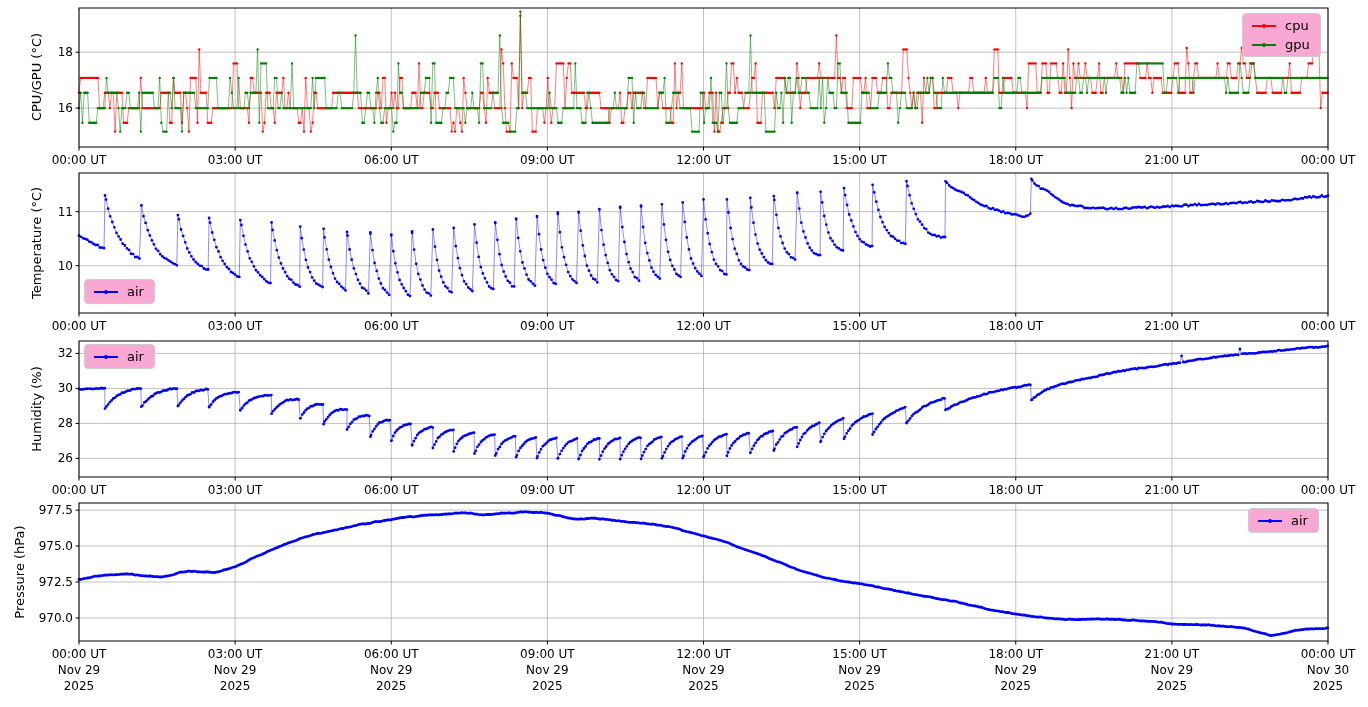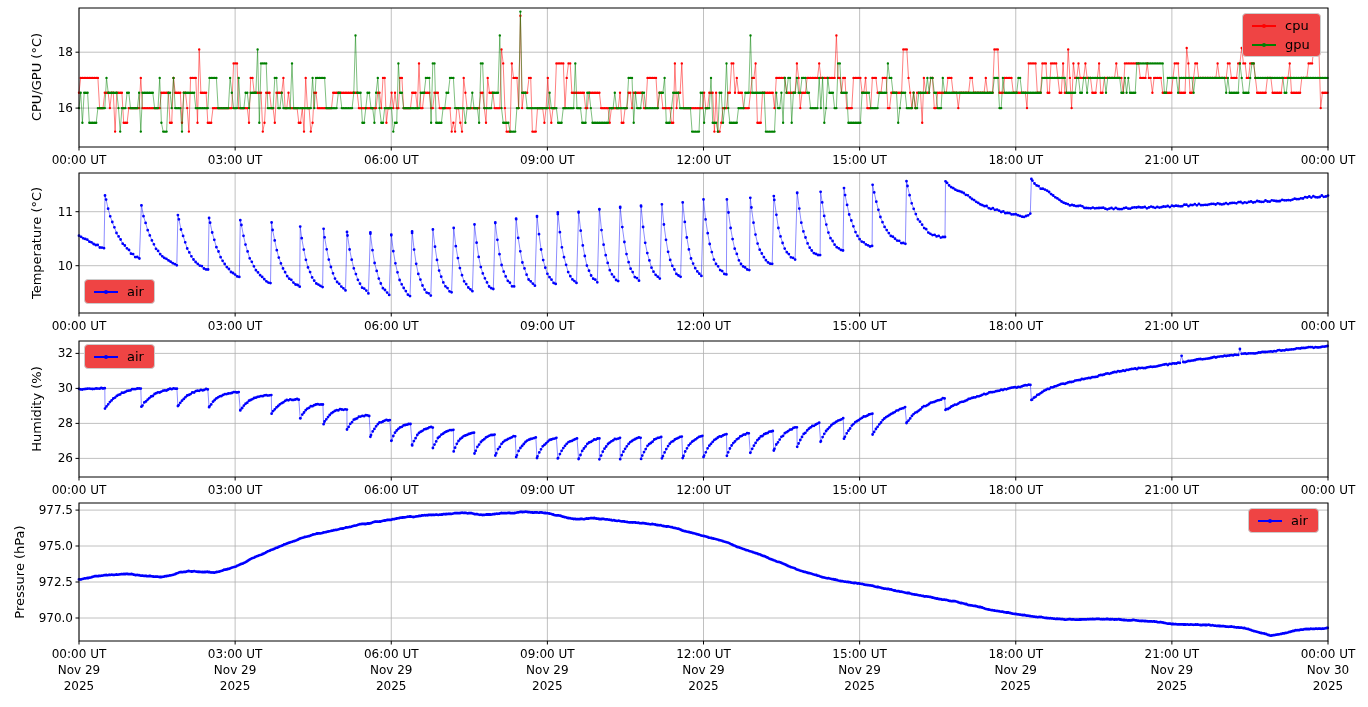--- a/index.html
+++ b/index.html
@@ -2,21 +2,21 @@
 <html><head>
 <meta charset="utf-8">
 <style>
   html,body{margin:0;padding:0;background:#fff;}
   #fig{position:relative;width:1368px;height:707px;background:#ffffff;
        font-family:"DejaVu Sans",sans-serif;overflow:hidden;}
   #chart-svg{position:absolute;left:0;top:0;}
   svg text{font-family:"DejaVu Sans",sans-serif;fill:#000;}
   .ylab{position:absolute;font-size:13px;color:#000;white-space:nowrap;
         transform:translate(-50%,-50%) rotate(-90deg);}
-  .legend{position:absolute;background:#ef4444;border:1px solid #cccccc;border-radius:4px;
+  .legend{position:absolute;background:#f9a8d4;border:1px solid #cccccc;border-radius:4px;
           padding:5px 10px 5px 9px;display:flex;flex-direction:column;gap:6px;
           font-size:13px;color:#000;line-height:1;}
   .lrow{display:flex;align-items:center;gap:9px;}
   .sw{display:inline-block;width:24px;height:2px;position:relative;flex:none;}
   .dot{position:absolute;left:50%;top:50%;width:4px;height:4px;border-radius:50%;
        transform:translate(-50%,-50%);background:inherit;}
 </style>
 </head>
 <body>
 

